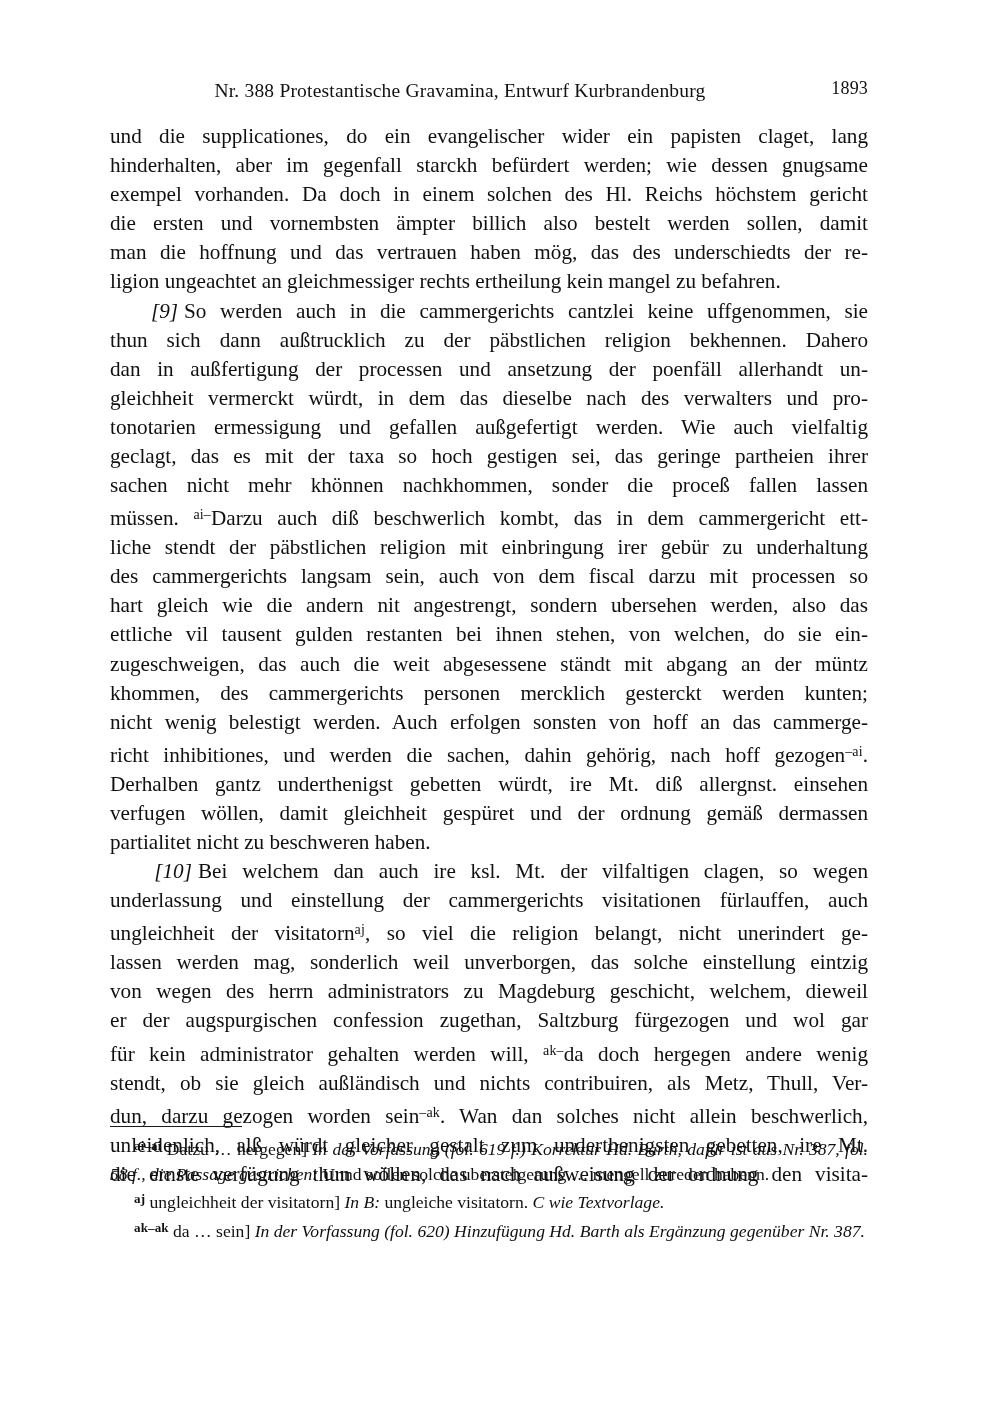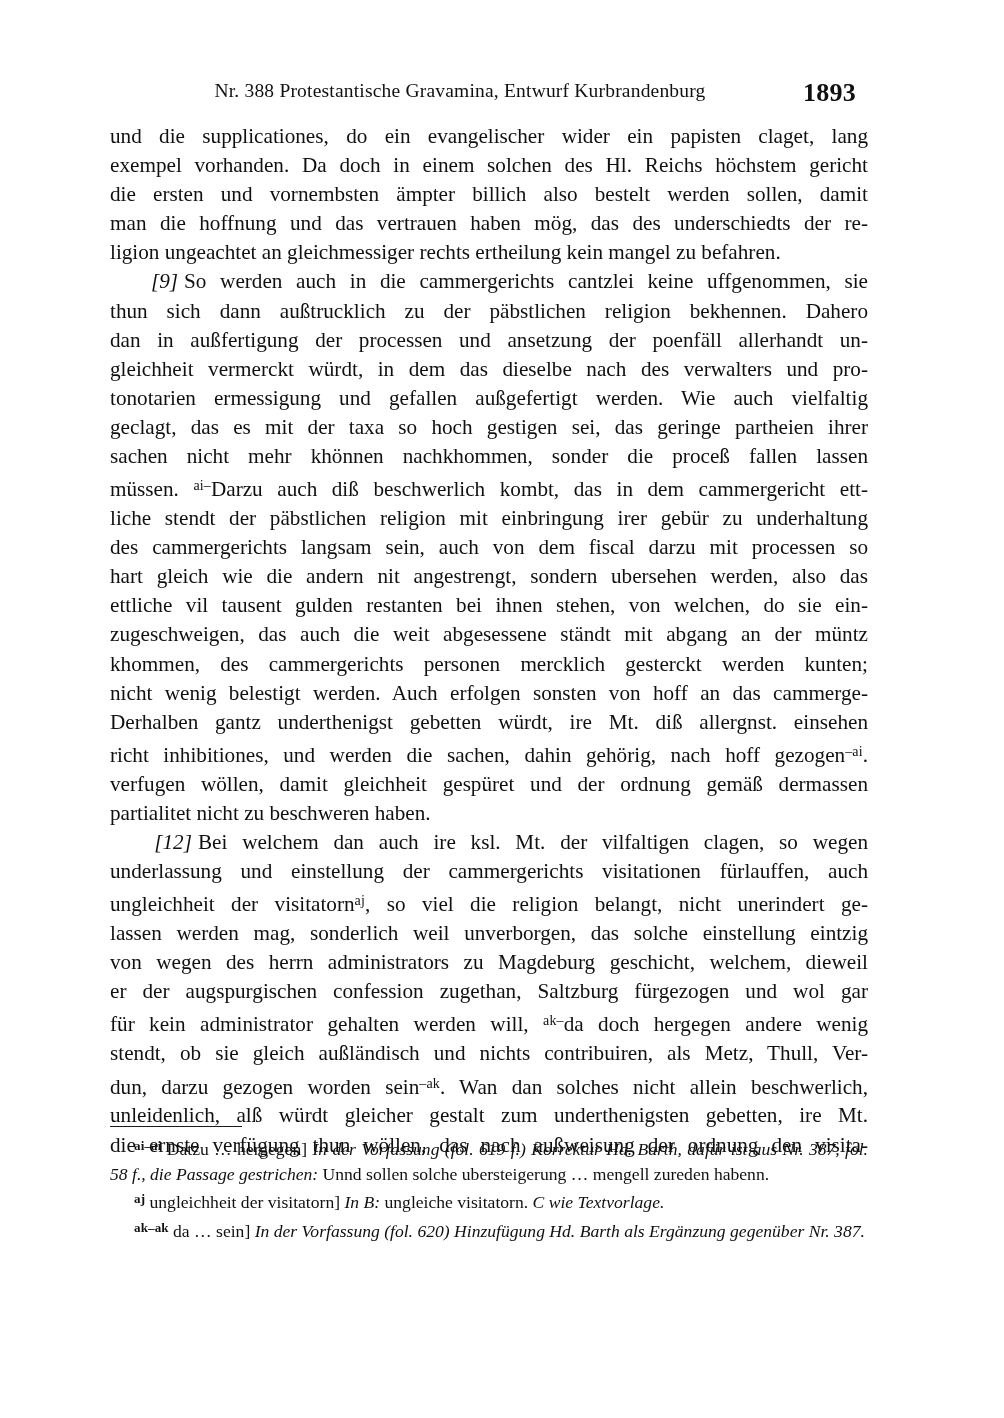--- a/index.html
+++ b/index.html
@@ -37,25 +37,24 @@
     left: 0;
     top: 0;
     width: 700px;
     text-align: center;
     font-size: 19.5px;
     letter-spacing: 0.01em;
     white-space: nowrap;
   }
   .running-head-folio {
     position: absolute;
-    right: 12px;
+    right: 0;
     top: -2px;
-    font-size: 26px;
-    letter-spacing: 0.01em;
-    font-weight: bold;
+    font-size: 18px;
+    letter-spacing: 0.01em;
   }
 
   
   .body-text {
     position: absolute;
     left: 90px;
     top: 122px;
     width: 758px;
     font-size: 21.2px;
     line-height: 29.1px;
@@ -126,20 +125,21 @@
 
   <div class="running-head">
     <div class="running-head-title">Nr. 388 Protestantische Gravamina, Entwurf Kurbrandenburg</div>
     <div class="running-head-folio">1893</div>
   </div>
 
   <div class="body-text">
 
     <p>
       <span class="j-line">und die supplicationes, do ein evangelischer wider ein papisten claget, lang</span>
+      <span class="j-line">hinderhalten, aber im gegenfall starckh befürdert werden; wie dessen gnugsame</span>
       <span class="j-line">exempel vorhanden. Da doch in einem solchen des Hl. Reichs höchstem gericht</span>
       <span class="j-line">die ersten und vornembsten ämpter billich also bestelt werden sollen, damit</span>
       <span class="j-line">man die hoffnung und das vertrauen haben mög, das des underschiedts der re-</span>
       <span class="j-line-last">ligion ungeachtet an gleichmessiger rechts ertheilung kein mangel zu befahren.</span>
     </p>
 
     <p>
       <span class="j-line">&nbsp;&nbsp;&nbsp;<span class="ital">[9]</span><span style="margin-left:6px">So werden auch in die cammergerichts cantzlei keine uffgenommen, sie</span></span>
       <span class="j-line">thun sich dann außtrucklich zu der päbstlichen religion bekhennen. Dahero</span>
       <span class="j-line">dan in außfertigung der processen und ansetzung der poenfäll allerhandt un-</span>
@@ -151,29 +151,29 @@
       <span class="j-line"><span>müssen. </span><span class="mark">ai–</span><span>Darzu auch diß beschwerlich kombt, das in dem cammergericht ett-</span></span>
 
       <span class="j-line">liche stendt der päbstlichen religion mit einbringung irer gebür zu underhaltung</span>
       <span class="j-line">des cammergerichts langsam sein, auch von dem fiscal darzu mit processen so</span>
       <span class="j-line">hart gleich wie die andern nit angestrengt, sondern ubersehen werden, also das</span>
       <span class="j-line">ettliche vil tausent gulden restanten bei ihnen stehen, von welchen, do sie ein-</span>
       <span class="j-line">zugeschweigen, das auch die weit abgesessene ständt mit abgang an der müntz</span>
       <span class="j-line">khommen, des cammergerichts personen mercklich gesterckt werden kunten;</span>
       <span class="j-line">nicht wenig belestigt werden. Auch erfolgen sonsten von hoff an das cammerge-</span>
 
+      <span class="j-line"><span>richt inhibitiones, und werden die sachen, dahin gehörig, nach hoff gezogen</span><span class="mark">–ai</span><span>.</span></span>
+
       <span class="j-line">Derhalben gantz underthenigst gebetten würdt, ire Mt. diß allergnst. einsehen</span>
-
-      <span class="j-line"><span>richt inhibitiones, und werden die sachen, dahin gehörig, nach hoff gezogen</span><span class="mark">–ai</span><span>.</span></span>
       <span class="j-line">verfugen wöllen, damit gleichheit gespüret und der ordnung gemäß dermassen</span>
       <span class="j-line-last">partialitet nicht zu beschweren haben.</span>
     </p>
 
     <p>
-      <span class="j-line">&nbsp;&nbsp;&nbsp;<span class="ital">[12]</span><span style="margin-left:6px">Bei welchem dan auch ire ksl. Mt. der vilfaltigen clagen, so wegen</span></span>
+      <span class="j-line">&nbsp;&nbsp;&nbsp;<span class="ital">[10]</span><span style="margin-left:6px">Bei welchem dan auch ire ksl. Mt. der vilfaltigen clagen, so wegen</span></span>
       <span class="j-line">underlassung und einstellung der cammergerichts visitationen fürlauffen, auch</span>
 
       <span class="j-line"><span>ungleichheit der visitatorn</span><span class="mark">aj</span><span>, so viel die religion belangt, nicht unerindert ge-</span></span>
 
       <span class="j-line">lassen werden mag, sonderlich weil unverborgen, das solche einstellung eintzig</span>
       <span class="j-line">von wegen des herrn administrators zu Magdeburg geschicht, welchem, dieweil</span>
       <span class="j-line">er der augspurgischen confession zugethan, Saltzburg fürgezogen und wol gar</span>
 
       <span class="j-line"><span>für kein administrator gehalten werden will, </span><span class="mark">ak–</span><span>da doch hergegen andere wenig</span></span>
 

